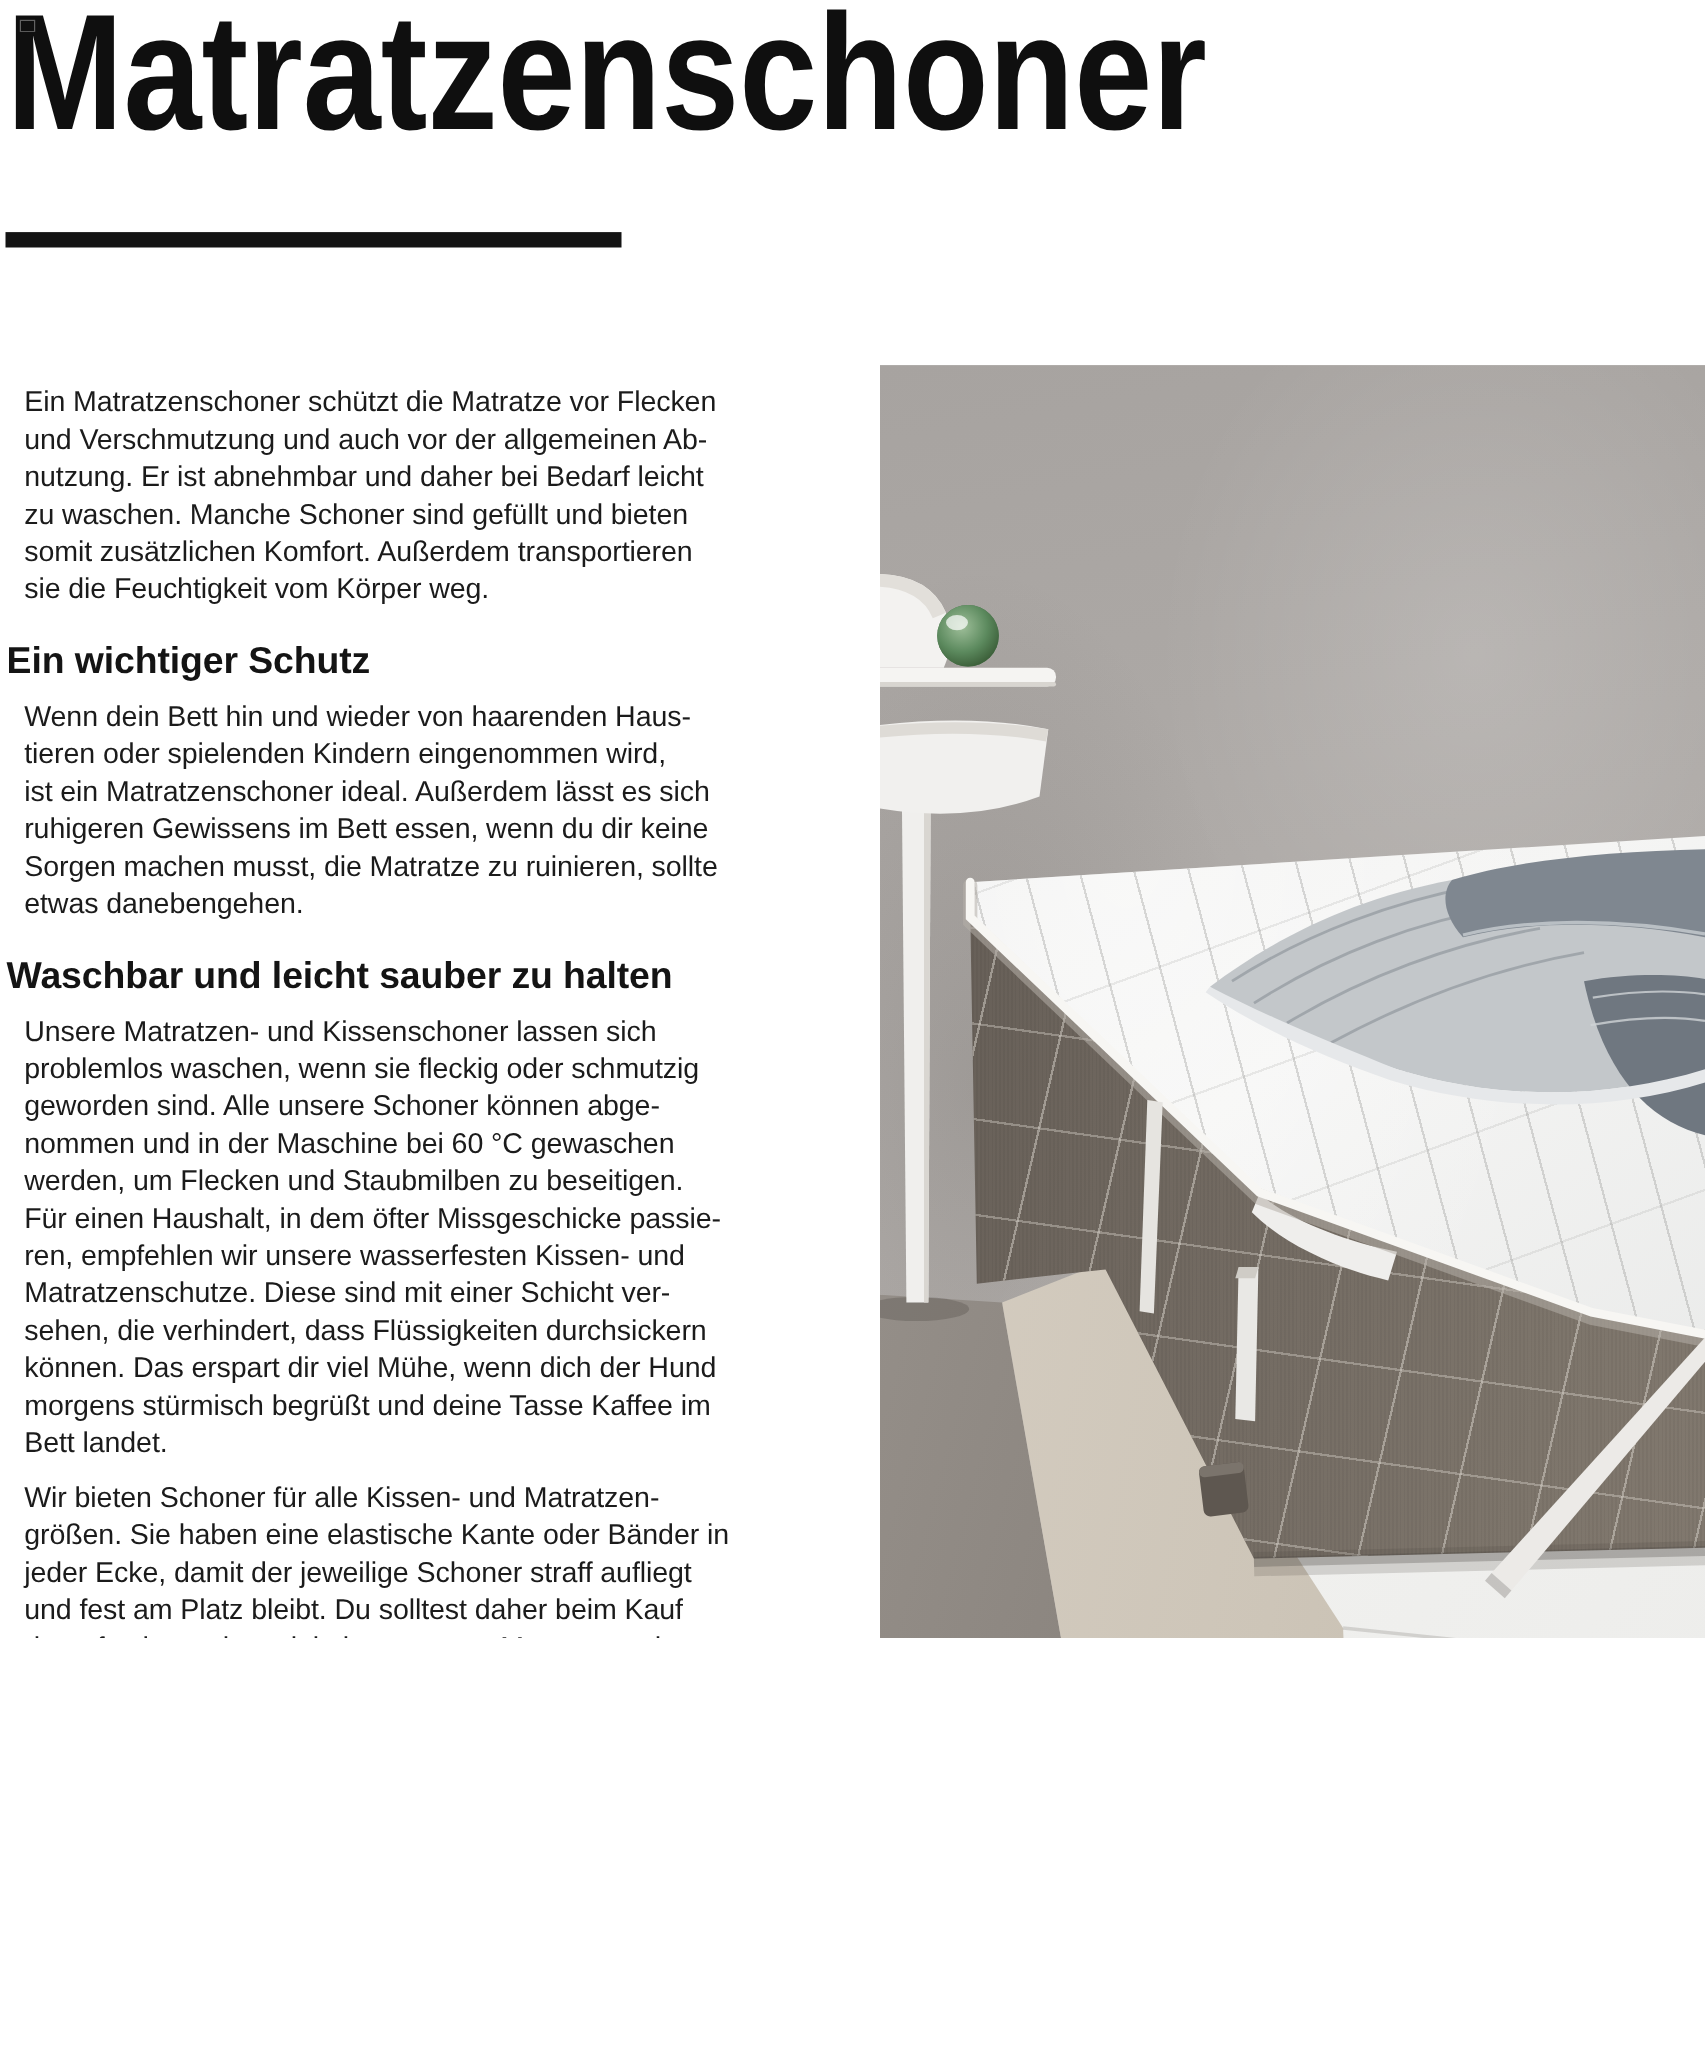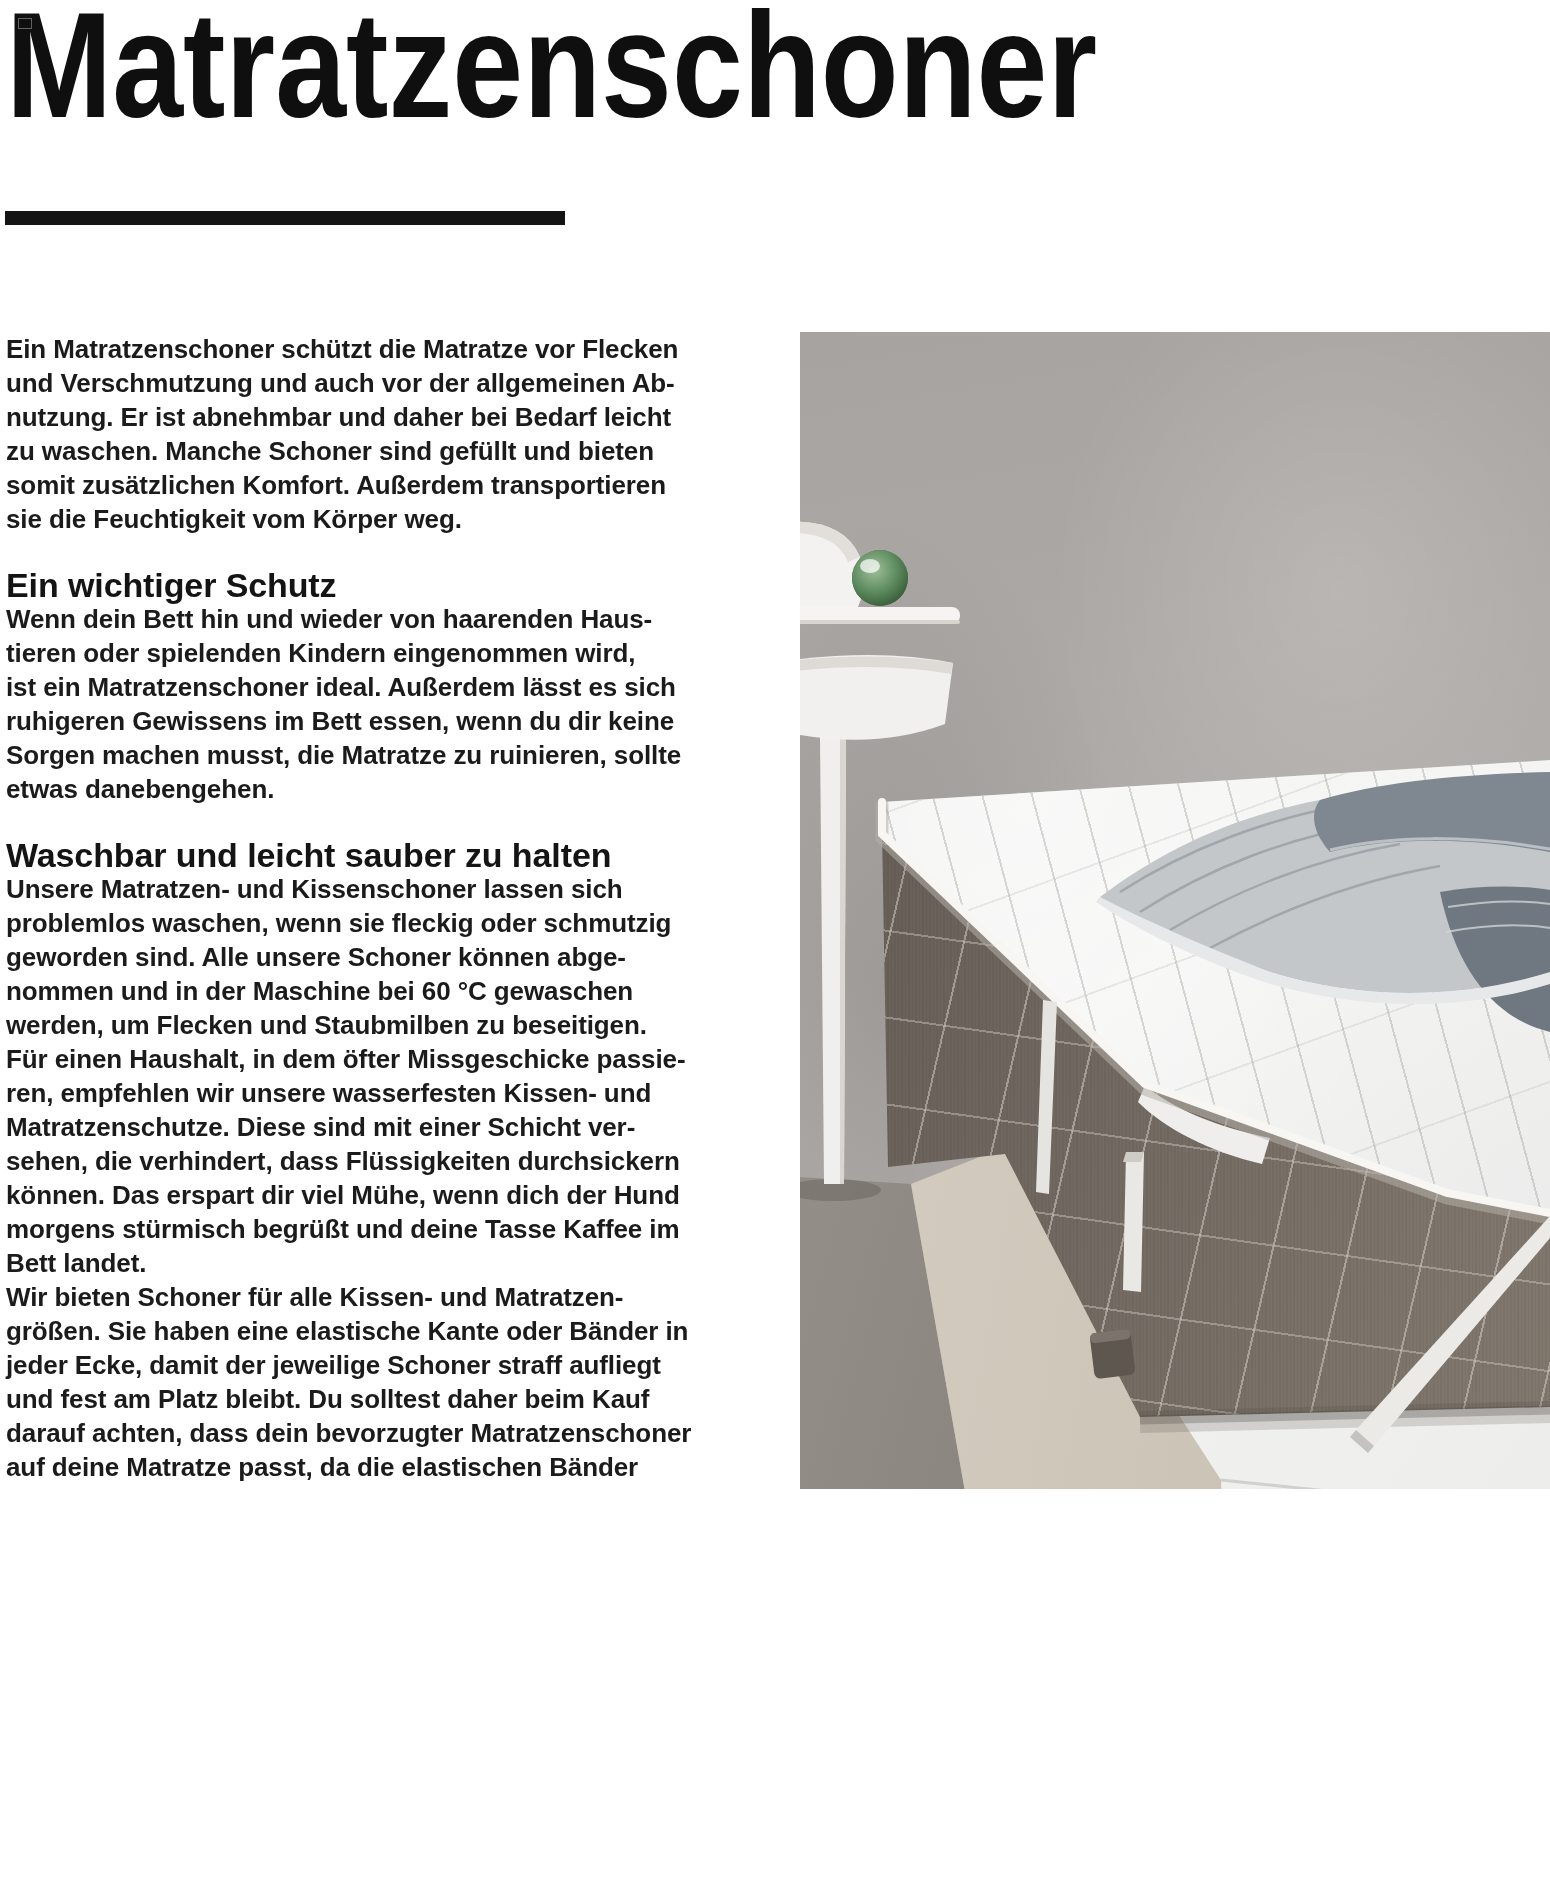--- a/index.html
+++ b/index.html
@@ -29,21 +29,21 @@
   }
   
   .article{
     position:absolute;left:6px;top:332px;width:770px;
     color:#1b1b1b;font-size:26px;line-height:34px;letter-spacing:-0.1px;
   }
   .sec-h{
     margin:32px 0 0 0;font-size:34px;line-height:34px;font-weight:700;color:#141414;
   }
   .sec-p{
-    margin:0;white-space:pre-line;font-weight:bold;
+    margin:16px;white-space:pre-line;
   }
   
   .pagenum{
     position:absolute;left:5px;top:1847px;font-size:28px;line-height:1.1;color:#0c4a6e;
   }
   
   .photo{
     position:absolute;left:800px;top:332px;width:750px;height:1456px;
     margin:0;overflow:hidden;background:#aca8a5;
   }

